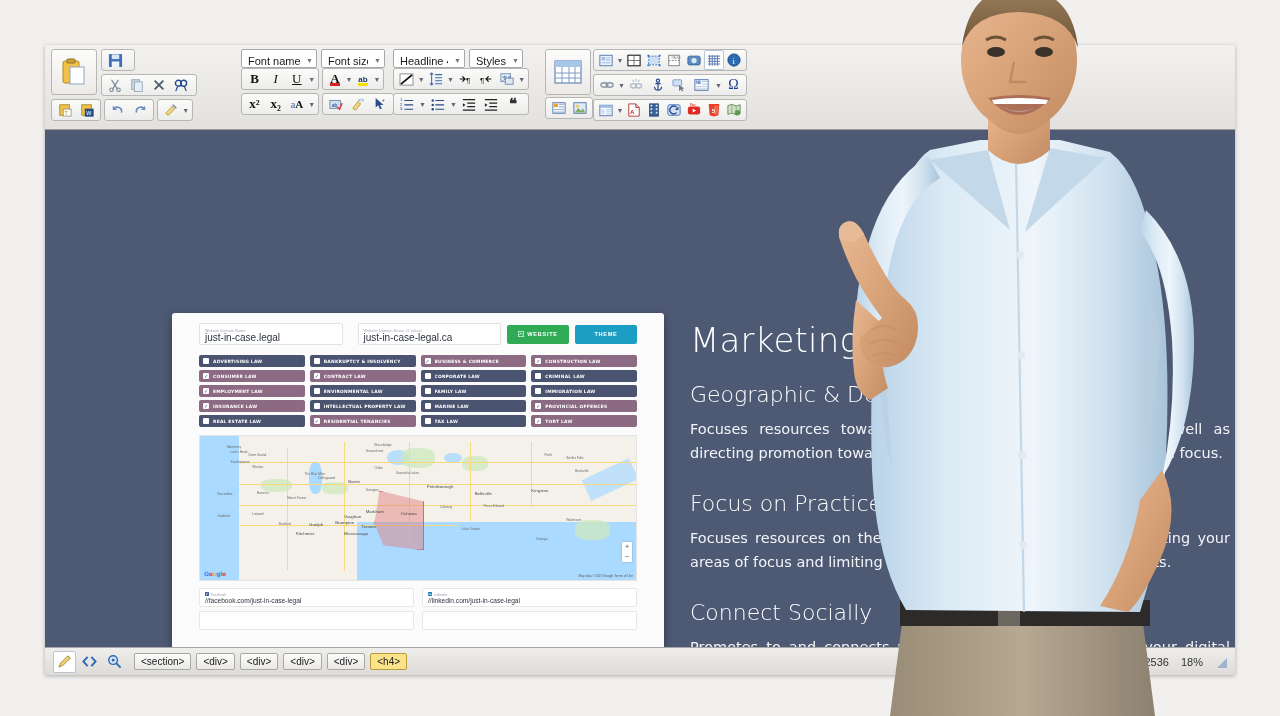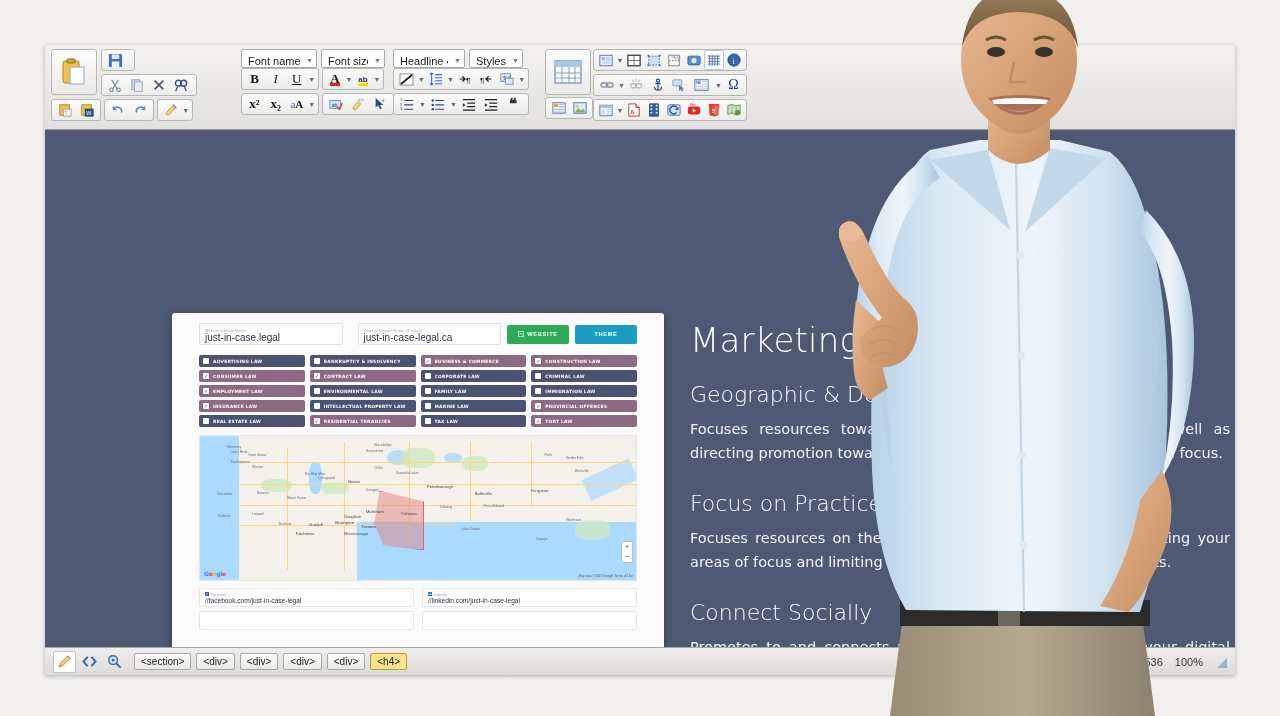--- a/index.html
+++ b/index.html
@@ -897,21 +897,21 @@
         <span class="tagbtn">&lt;section&gt;</span>
         <span class="tagbtn">&lt;div&gt;</span>
         <span class="tagbtn">&lt;div&gt;</span>
         <span class="tagbtn">&lt;div&gt;</span>
         <span class="tagbtn">&lt;div&gt;</span>
         <span class="tagbtn sel">&lt;h4&gt;</span>
       </div>
 
     <div id="status-right">
       <span>2536</span>
-      <span>100%</span>
+      <span>18%</span>
       <span id="resize-grip">
           <i></i>
         </span>
     </div>
   </div>
 </div>
 
 <svg id="presenter" viewBox="0 0 470 716" preserveAspectRatio="none">
   <defs>
     <linearGradient id="shirt" x1="0" y1="0" x2="1" y2="0">

